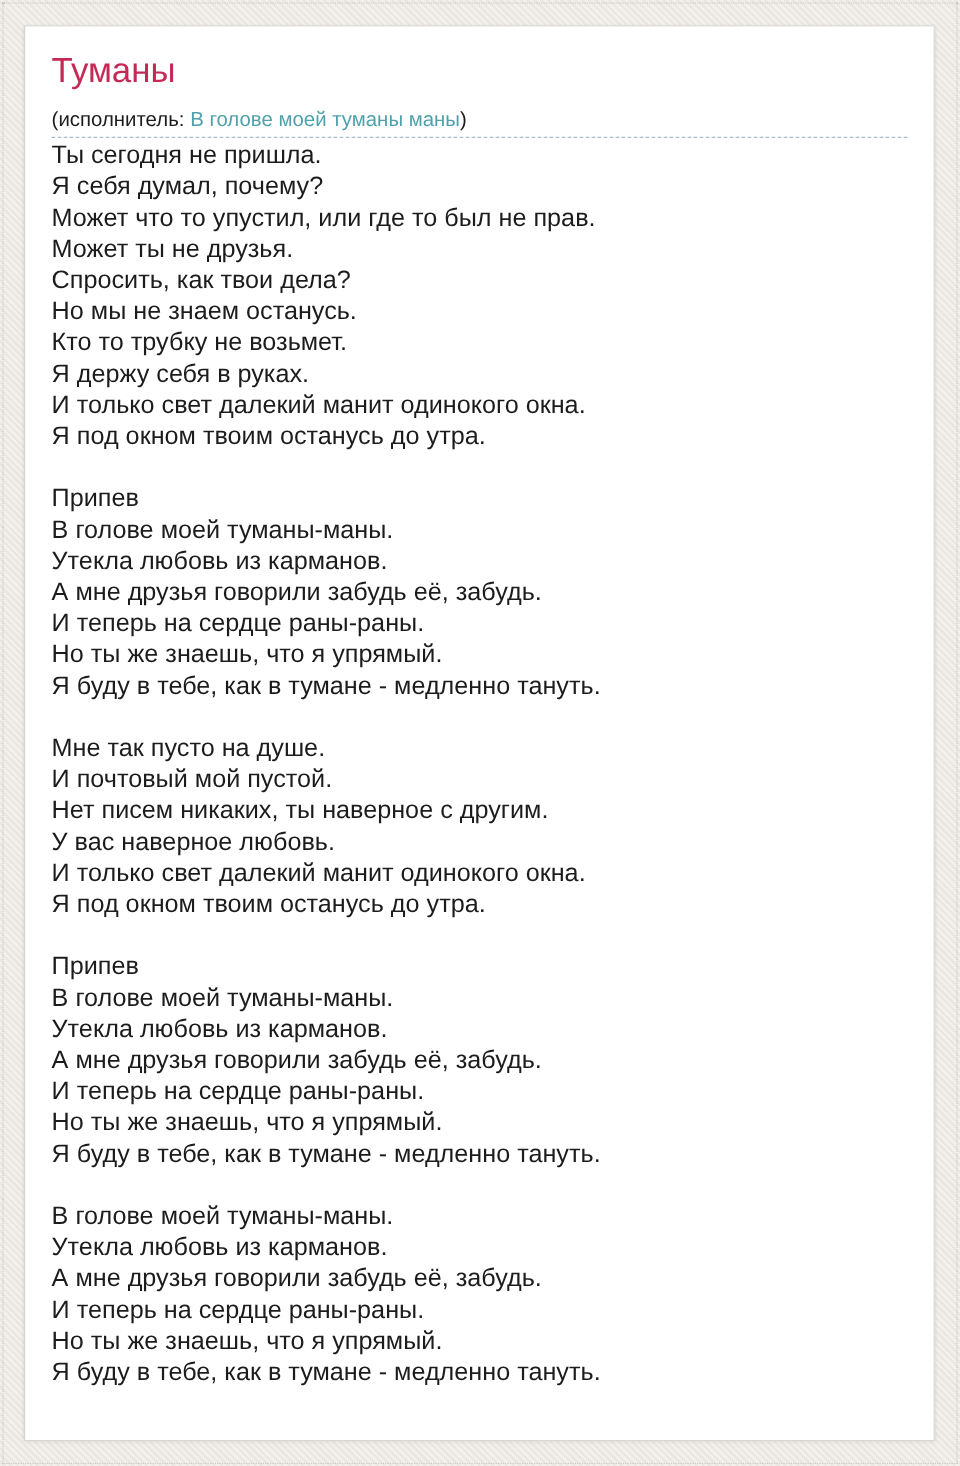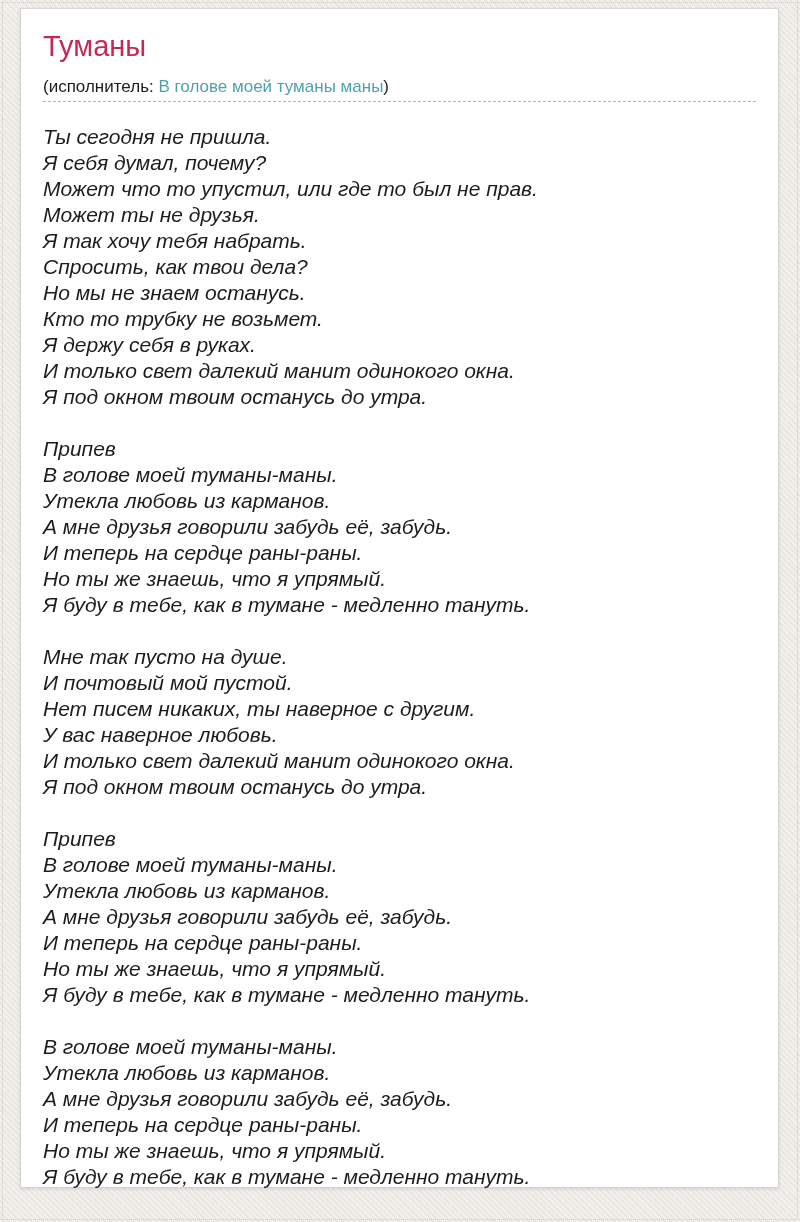--- a/index.html
+++ b/index.html
@@ -19,21 +19,21 @@
   }
   .page-dotted-border {
     position: absolute;
     left: 2px; top: 2px; right: 2px; bottom: 2px;
     border: 1px dotted #cdc9c3;
     pointer-events: none;
   }
   .card {
     position: absolute;
     left: 20px;
-    top: 8px;
+    top: 21px;
     width: 759px;
     height: 1180px;
     box-sizing: border-box;
     background: var(--card-bg, #ffffff);
     border: 1px solid #d9d6d0;
     box-shadow: 0 1px 3px rgba(0,0,0,0.12);
     padding: 22px 22px 0 22px;
   }
   .header {
     border-bottom: 1px dashed var(--sep-color, #a5bac7);
@@ -51,25 +51,24 @@
     font-size: 17px;
     line-height: 20px;
     color: #1c1c1c;
   }
   .artist-link {
     color: var(--link-color, #4fa1ac);
     text-decoration: none;
     cursor: pointer;
   }
   .lyrics {
-    margin-top: 22px;
+    margin-top: 2px;
     font-size: 21px;
     line-height: 26px;
     color: var(--text-color, #1c1c1c);
-    font-style: italic;
   }
   .lyric-line {
     min-height: 26px;
     white-space: pre-wrap;
   }
 </style>
 </head>
 <body>
 
 <div class="page-dotted-border"></div>
@@ -80,21 +79,20 @@
     <div class="artist-line">
       <span>(исполнитель: </span><a class="artist-link" href="#">В голове моей туманы маны</a><span>)</span>
     </div>
   </div>
 
   <div class="lyrics">
       <div class="lyric-line">Ты сегодня не пришла.</div>
       <div class="lyric-line">Я себя думал, почему?</div>
       <div class="lyric-line">Может что то упустил, или где то был не прав.</div>
       <div class="lyric-line">Может ты не друзья.</div>
-      <div class="lyric-line">Я так хочу тебя набрать.</div>
       <div class="lyric-line">Спросить, как твои дела?</div>
       <div class="lyric-line">Но мы не знаем останусь.</div>
       <div class="lyric-line">Кто то трубку не возьмет.</div>
       <div class="lyric-line">Я держу себя в руках.</div>
       <div class="lyric-line">И только свет далекий манит одинокого окна.</div>
       <div class="lyric-line">Я под окном твоим останусь до утра.</div>
       <div class="lyric-line">&nbsp;</div>
       <div class="lyric-line">Припев</div>
       <div class="lyric-line">В голове моей туманы-маны.</div>
       <div class="lyric-line">Утекла любовь из карманов.</div>

